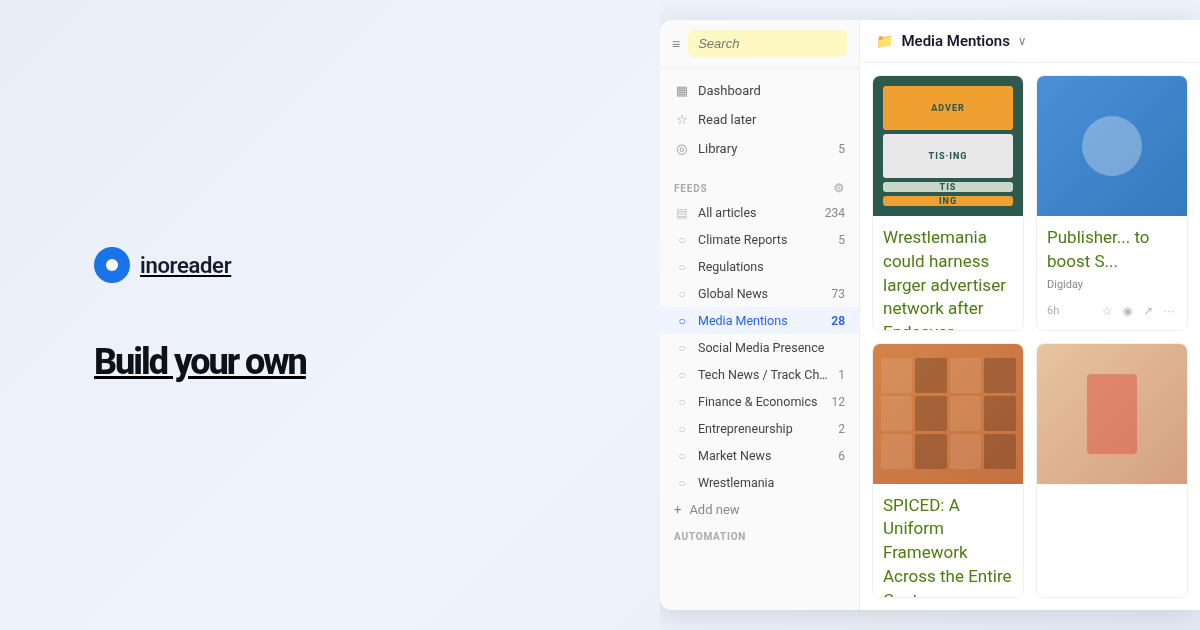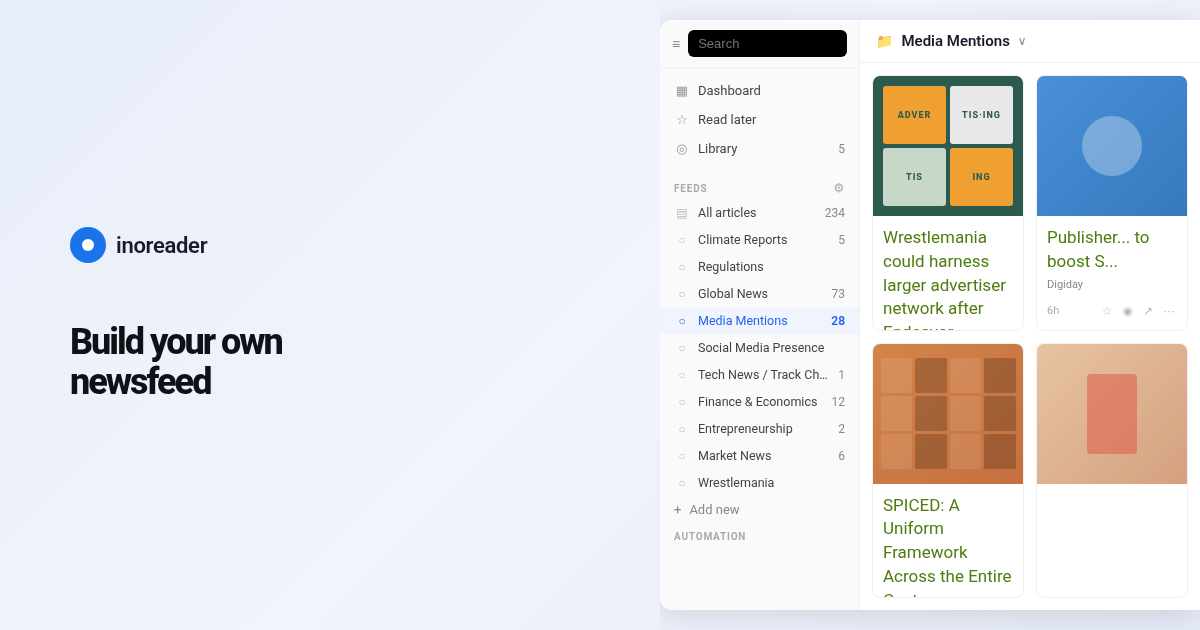--- a/index.html
+++ b/index.html
@@ -11,22 +11,23 @@
       display: flex;
       background: linear-gradient(135deg, #e8eef8 0%, #f0f4fc 50%, #e4eaf6 100%);
     }
 
     
     .hero {
       flex: 0 0 660px;
       display: flex;
       flex-direction: column;
       justify-content: center;
-      padding: 60px 70px;
+      padding: 60px 94px;
       position: relative;
+      text-decoration: underline;
     }
     .logo-area {
       display: flex;
       align-items: center;
       gap: 10px;
       margin-bottom: 60px;
     }
     .logo-icon {
       width: 36px;
       height: 36px;
@@ -89,27 +90,28 @@
     }
     .sidebar-search {
       padding: 10px 12px;
       border-bottom: 1px solid #f0f0f0;
       display: flex;
       align-items: center;
       gap: 8px;
     }
     .sidebar-search input {
       border: none;
-      background: #000000;
+      background: #fef9c3;
       border-radius: 6px;
       padding: 6px 10px;
       font-size: 13px;
       color: #888;
       width: 100%;
       outline: none;
+      font-style: italic;
     }
     .hamburger-icon {
       color: #888;
       font-size: 14px;
       cursor: pointer;
       flex-shrink: 0;
     }
     .sidebar-nav {
       padding: 8px 0;
     }
@@ -218,21 +220,21 @@
       flex-shrink: 0;
     }
     .article-thumb.advertising {
       background: #2d5a4e;
       display: flex;
       align-items: center;
       justify-content: center;
     }
     .adver-art {
       display: grid;
-      grid-template-columns: 1fr 1fr;
+      grid-template-columns: 1fr;
       grid-template-rows: 1fr 1fr;
       gap: 4px;
       padding: 10px;
       width: 100%;
       height: 100%;
     }
     .adver-block {
       background: #f0a030;
       border-radius: 3px;
       display: flex;
@@ -313,21 +315,20 @@
 </head>
 <body>
 
 <div class="hero">
   <div class="logo-area">
     <div class="logo-icon"></div>
     <span class="logo-text">inoreader</span>
   </div>
   <h1 class="hero-title">
     <span>Build your own</span><br>
-    <span>newsfeed</span>
   </h1>
 </div>
 
 <div class="app-section">
   <div class="app-window">
 
     <div class="sidebar">
 
       <div class="sidebar-search">
         <span class="hamburger-icon">≡</span>

